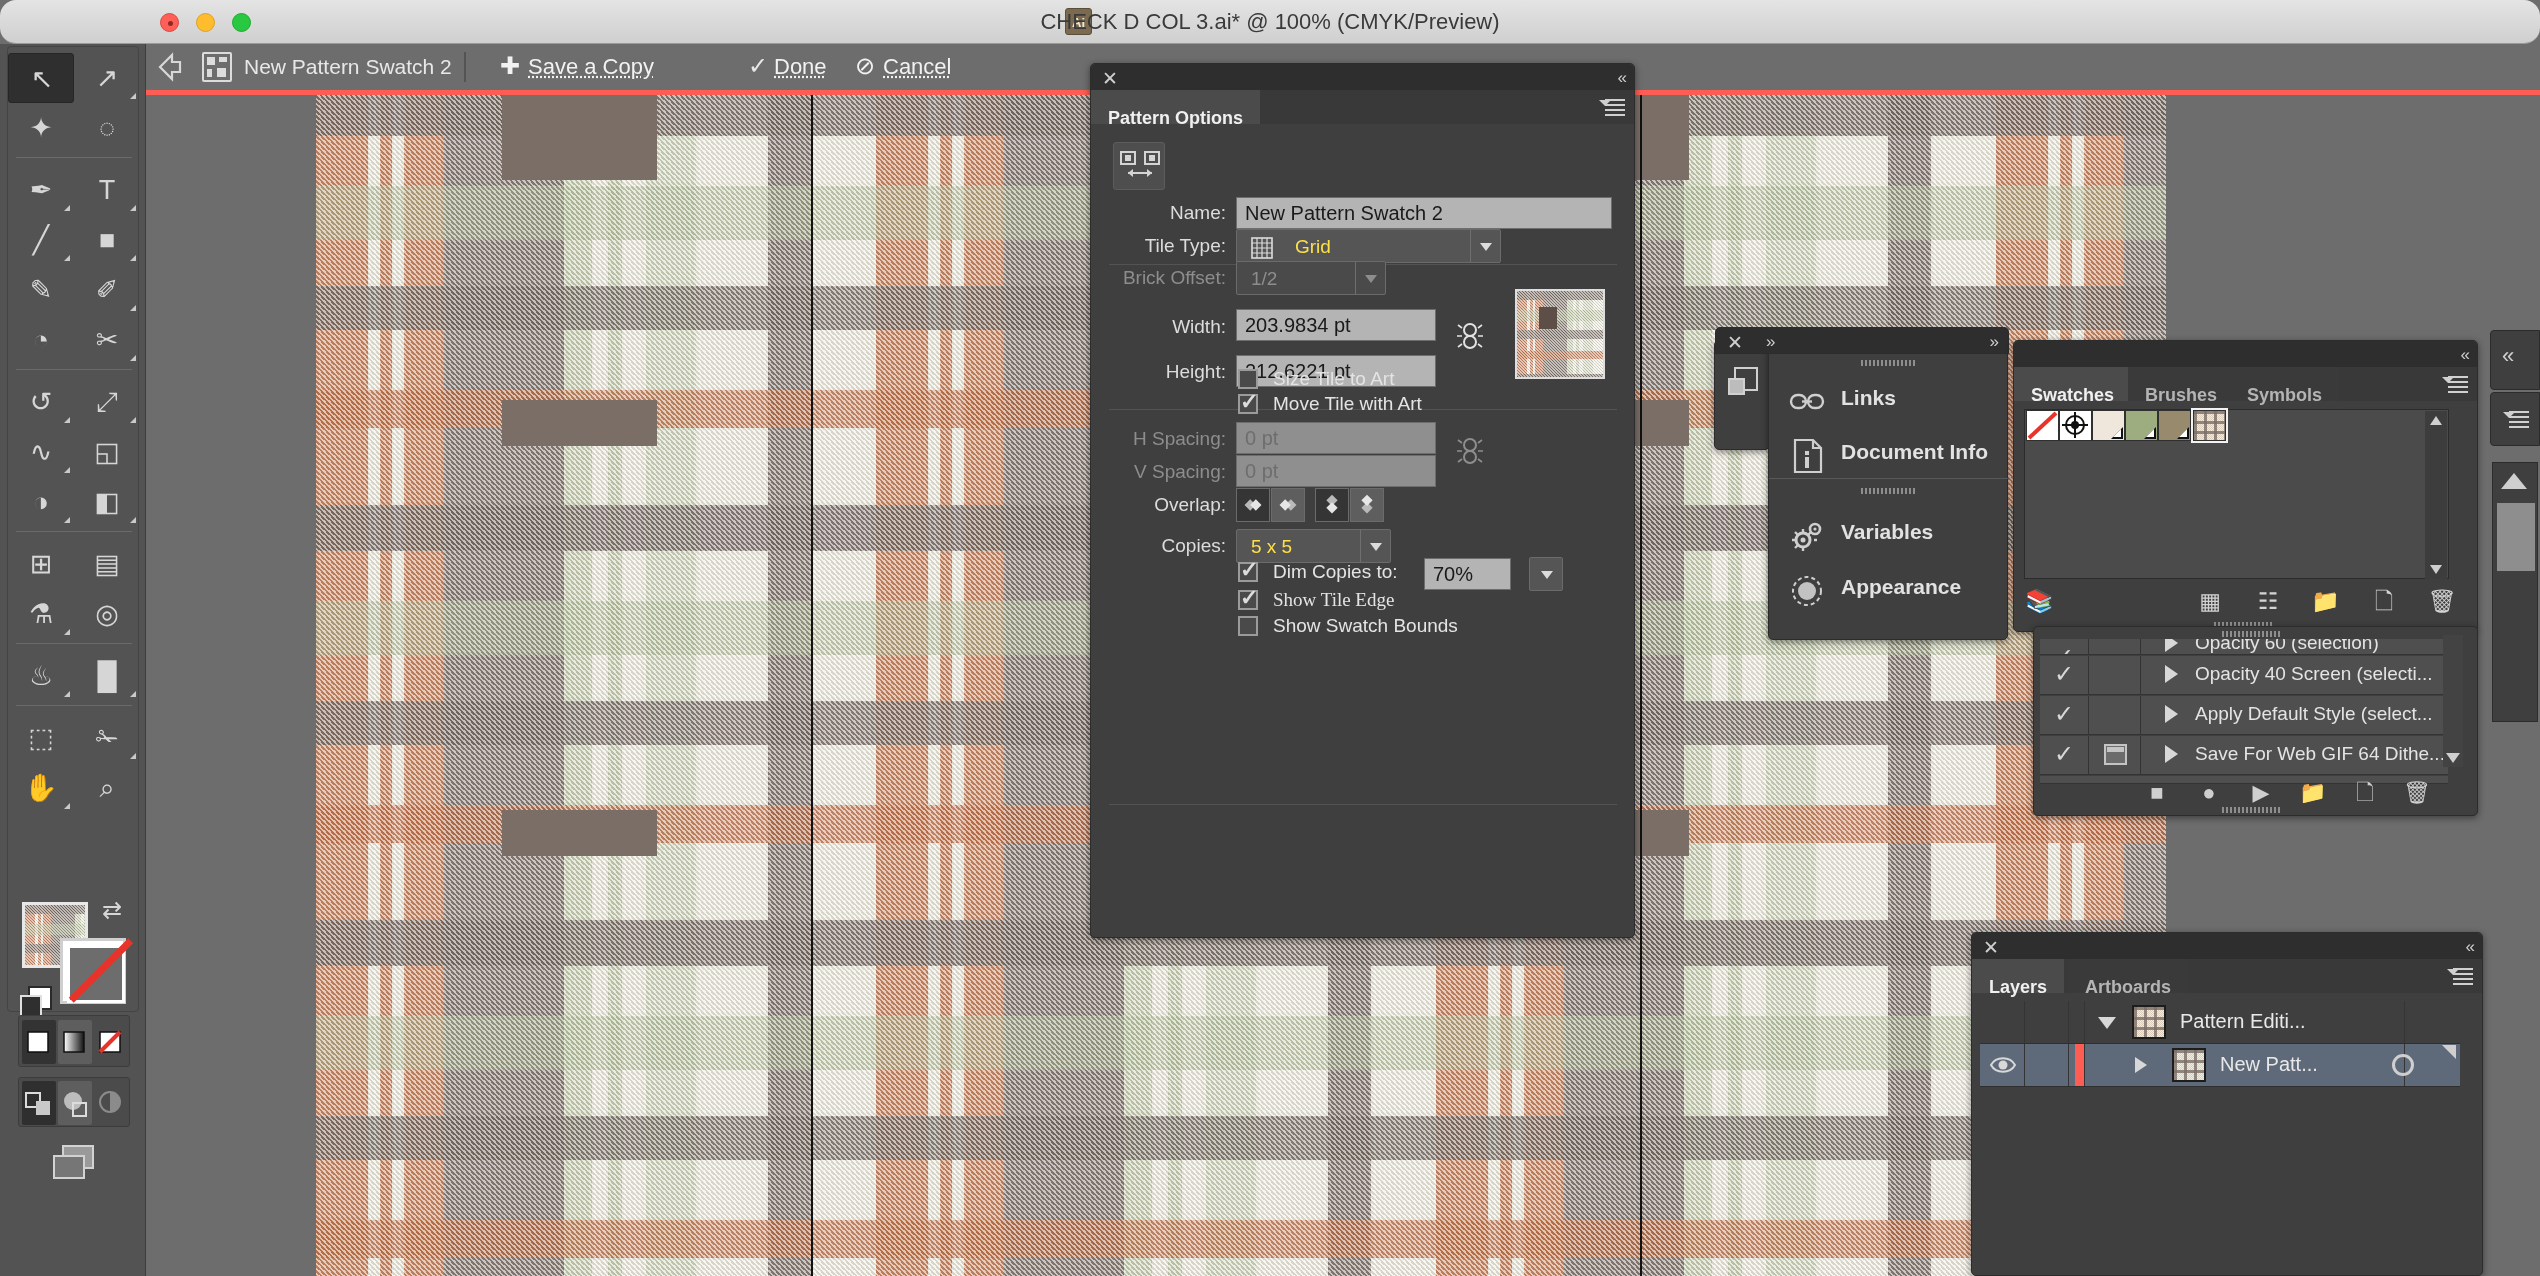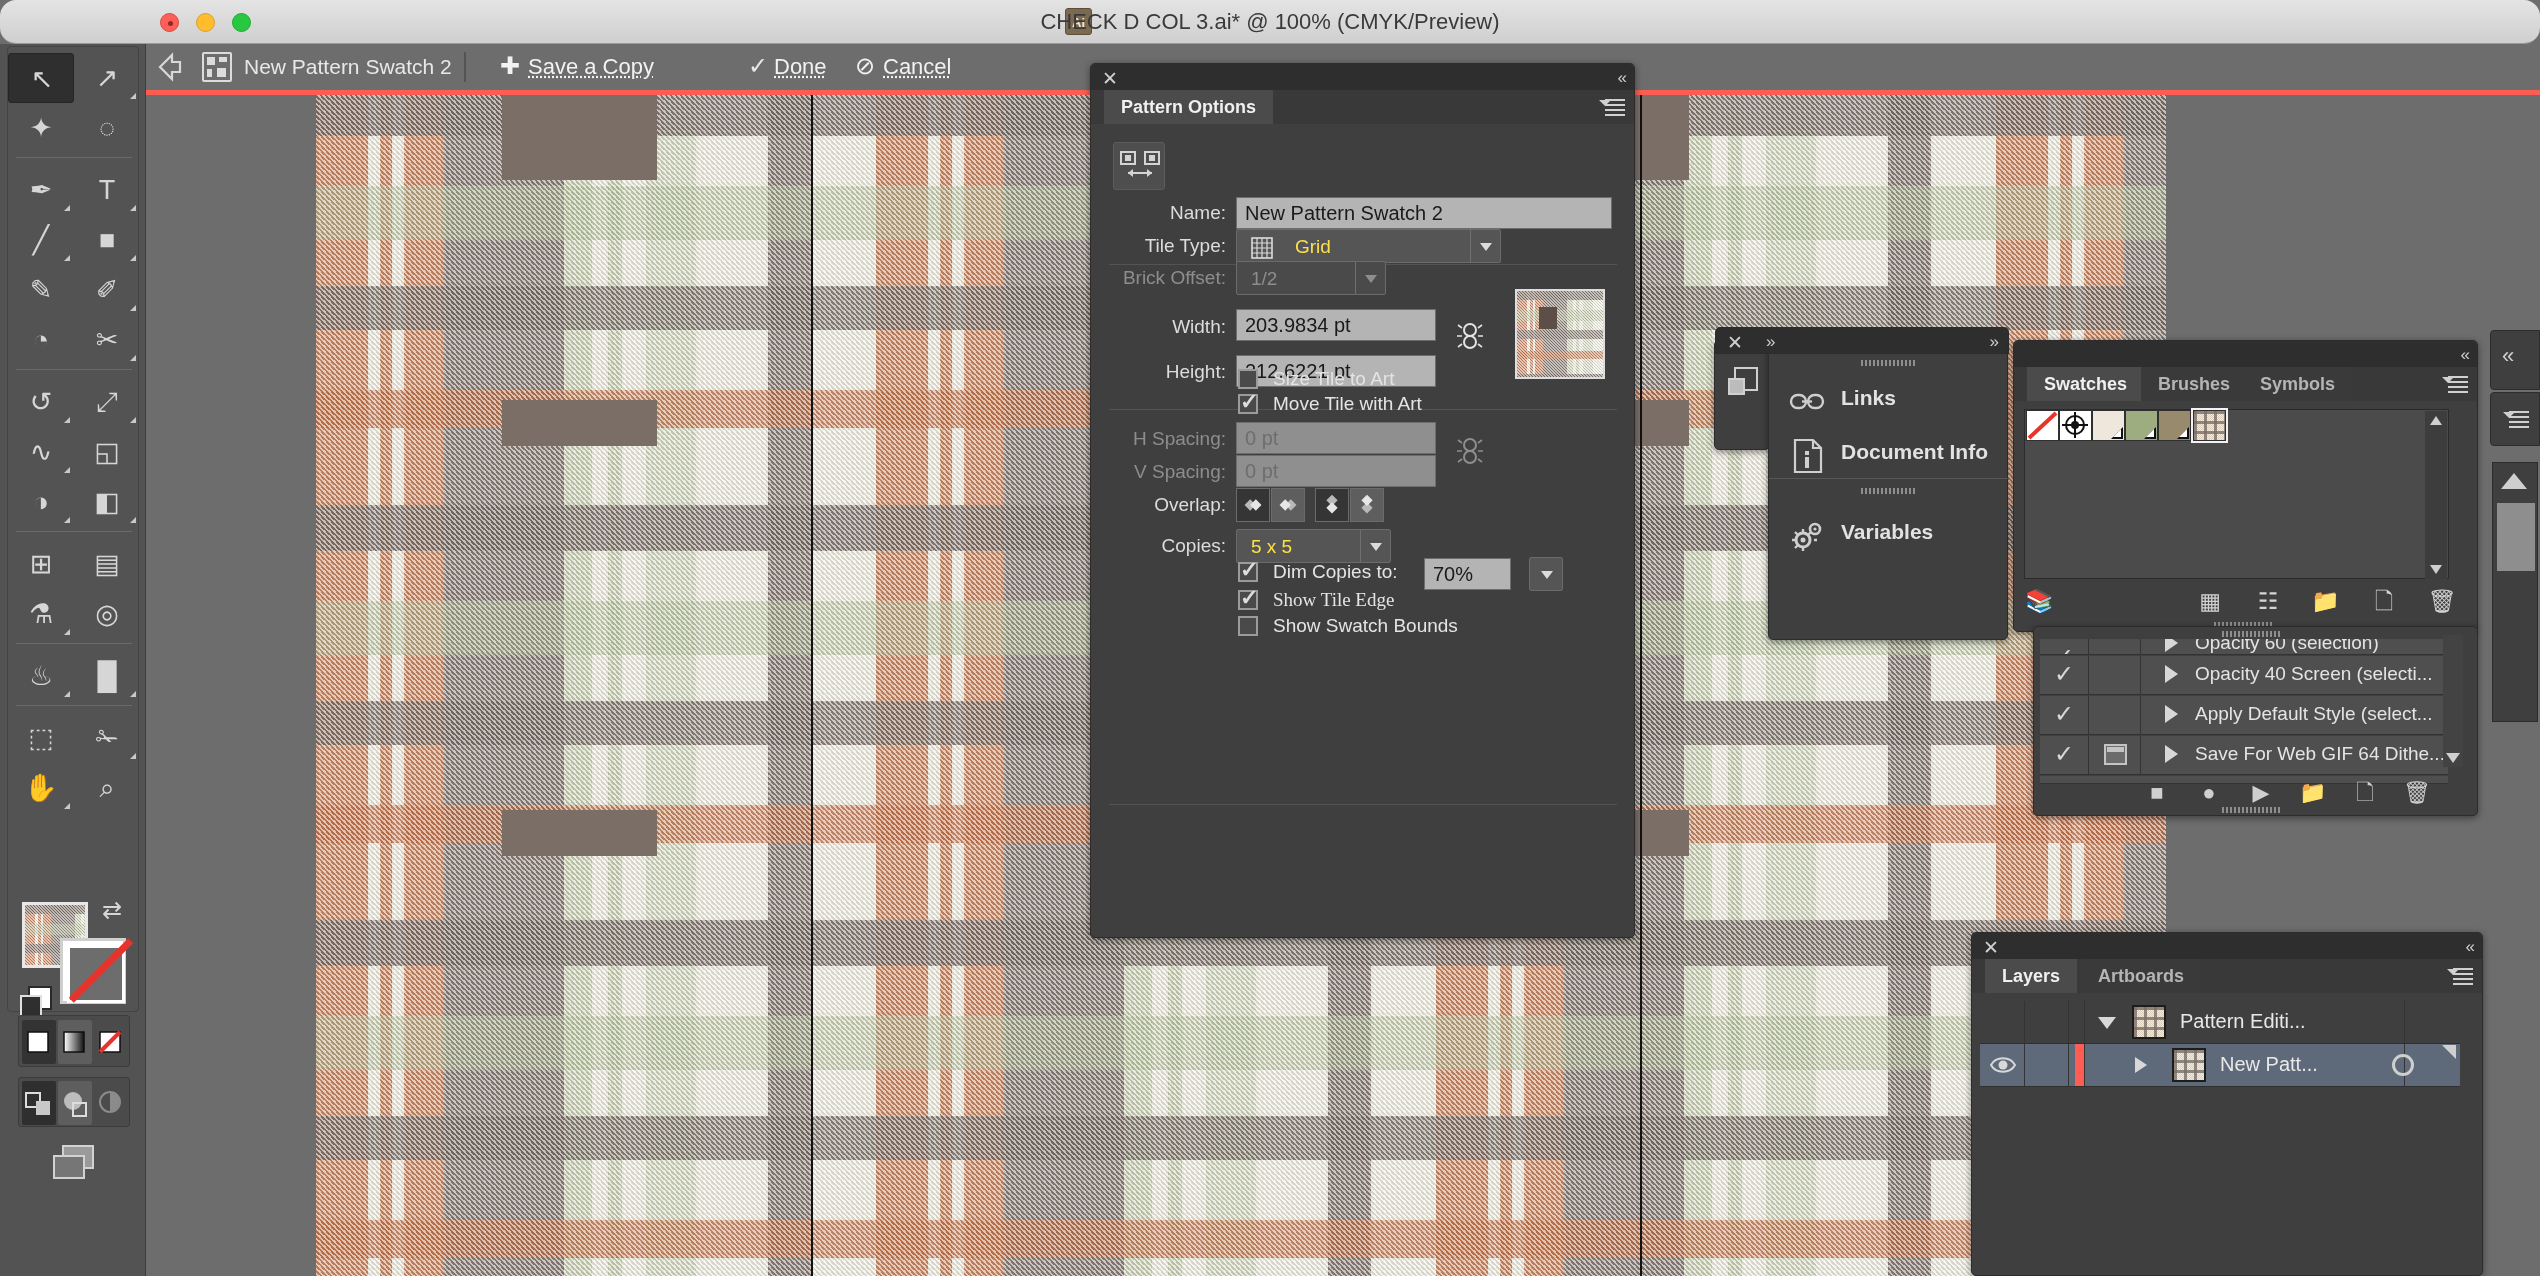--- a/index.html
+++ b/index.html
@@ -90,22 +90,22 @@
 
   
   .panel { position:absolute; background:#3f3f3f; border:1px solid #2c2c2c;
     border-radius:5px; box-shadow:0 2px 7px rgba(0,0,0,.45); }
   .pnhead { position:absolute; left:0; top:0; right:0; height:27px;
     background:#2e2e2e; border-radius:5px 5px 0 0; }
   .pnhead .x { position:absolute; left:11px; top:3px; font-size:19px; color:#cfcfcf;}
   .pnhead .dd { position:absolute; right:10px; top:4px; font-size:17px; color:#cfcfcf;
     letter-spacing:-3px; }
   .tabrow { position:absolute; left:0; right:0; height:34px; background:#393939; }
-  .tab { position:absolute; top:0; height:34px; line-height:34px; padding:0 17px;
-    font-size:18px; font-weight:bold; color:#b4b4b4; background:#3a3a3a;margin-left:13px; }
+  .tab { position:absolute; top:0; height:34px; line-height:34px; padding:11px 17px;
+    font-size:18px; font-weight:bold; color:#b4b4b4; background:#3a3a3a; }
   .tab.active { background:#4b4b4b; color:#f0f0f0; }
   .flyout { position:absolute; right:9px; top:7px; width:26px; height:20px; }
   .flyout i { position:absolute; right:0; width:20px; height:2px; background:#d0d0d0;}
   .flyout .car { position:absolute; left:0; top:3px; width:0; height:0;
     border-left:6px solid transparent; border-right:6px solid transparent;
     border-top:6px solid #d0d0d0;}
 
   
   #pattern-panel { left:1090px; top:63px; width:545px; height:875px; }
   #pp-tabrow { top:26px; }
@@ -669,20 +669,27 @@
     <svg class="ic" viewBox="0 0 40 40">
       <circle cx="16" cy="24" r="7" fill="none" stroke="#cfcfcf" stroke-width="3"></circle>
       <circle cx="16" cy="24" r="2.5" fill="#cfcfcf"></circle>
       <circle cx="28" cy="13" r="5" fill="none" stroke="#cfcfcf" stroke-width="2.6"></circle>
       <circle cx="28" cy="13" r="1.6" fill="#cfcfcf"></circle>
       <path d="M16 13 v3 M5 24 h3 M16 32 v3 M27 24 h3 M8 16 l2.5 2.5 M24 16 l-2.5 2.5 M8 32 l2.5 -2.5" stroke="#cfcfcf" stroke-width="2.4"></path>
     </svg>
     <span class="tx">Variables</span>
   </div>
 
+  <div class="lp-item" style="top:225px;">
+    <svg class="ic" viewBox="0 0 40 40">
+      <circle cx="20" cy="20" r="14" fill="none" stroke="#cfcfcf" stroke-width="2" stroke-dasharray="4 3"></circle>
+      <circle cx="20" cy="20" r="9" fill="#c2c2c2"></circle>
+    </svg>
+    <span class="tx">Appearance</span>
+  </div>
 </div>
 
 <div class="panel" id="swatch-panel">
   <div class="pnhead">
     <span class="dd">«</span>
   </div>
   <div class="tabrow" style="top:26px;">
     <div class="tab active" style="left:0;">Swatches</div>
     <div class="tab" style="left:114px;">Brushes</div>
     <div class="tab" style="left:216px;">Symbols</div>

